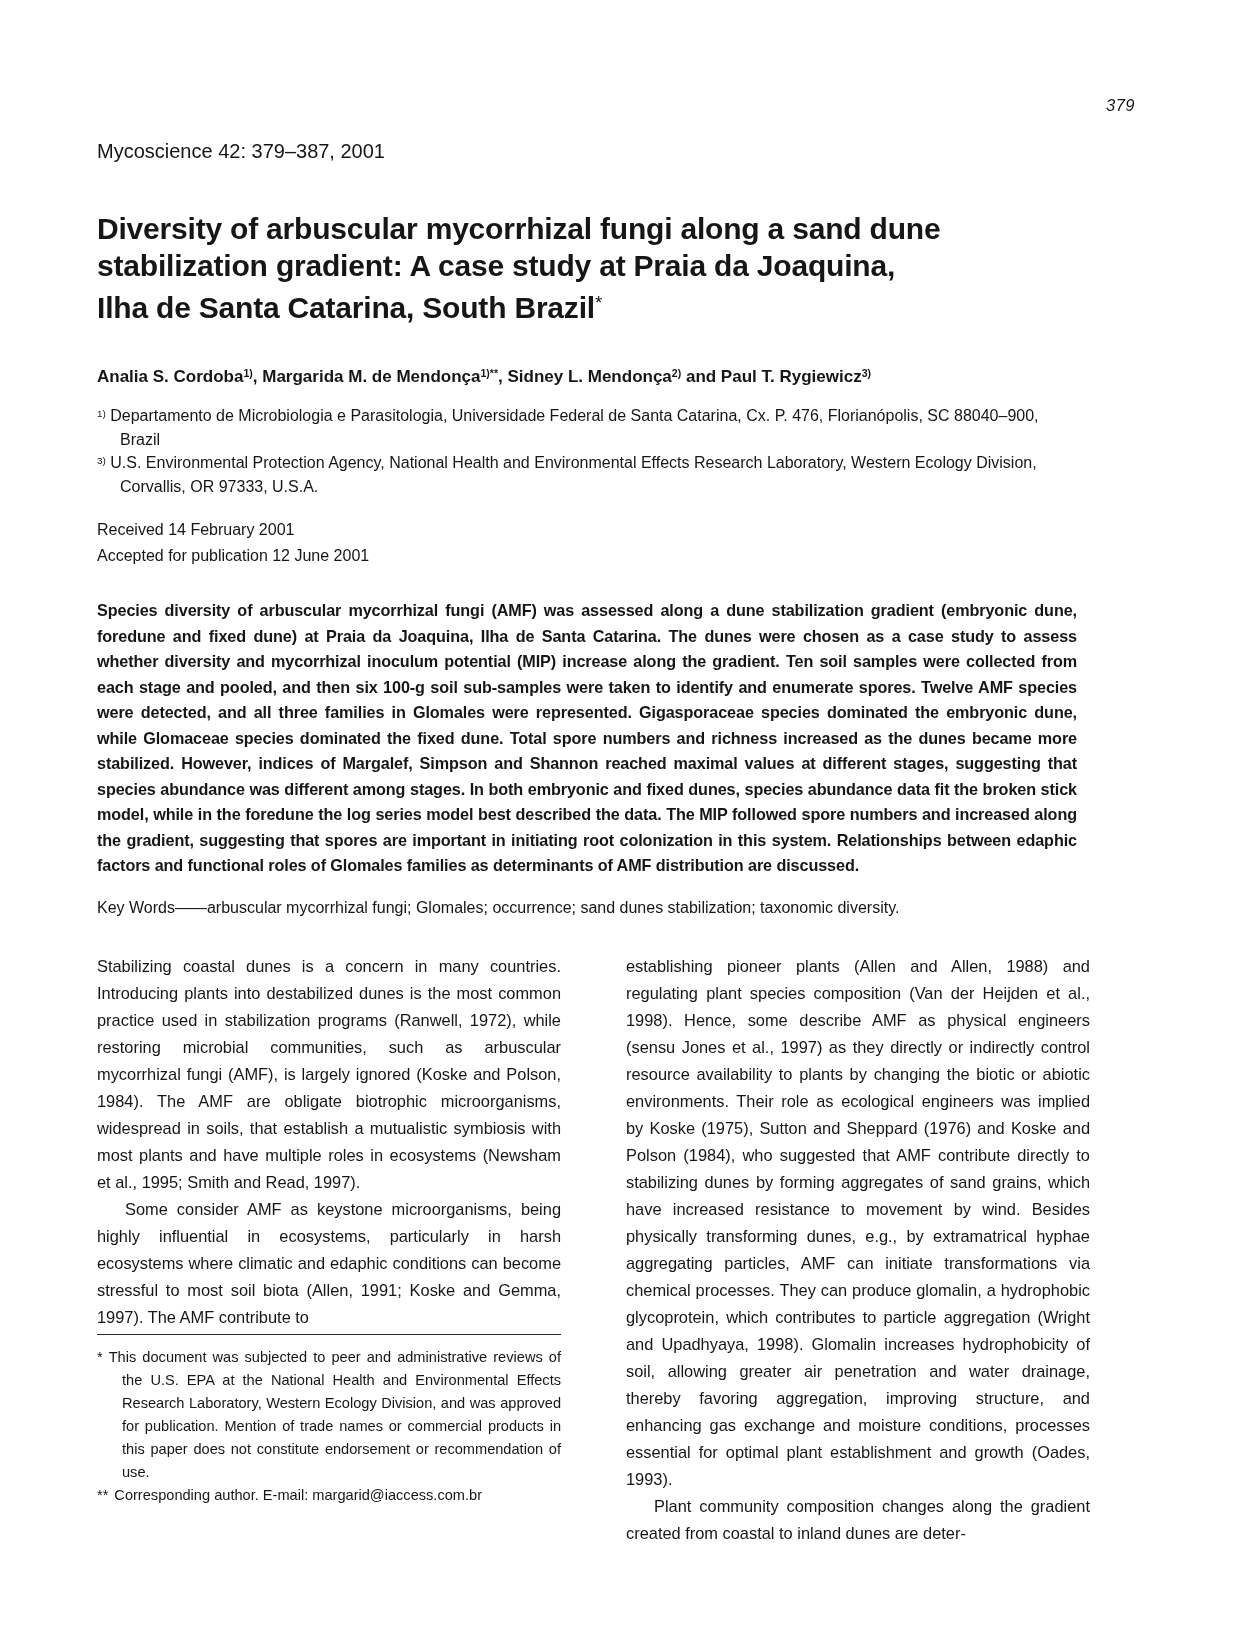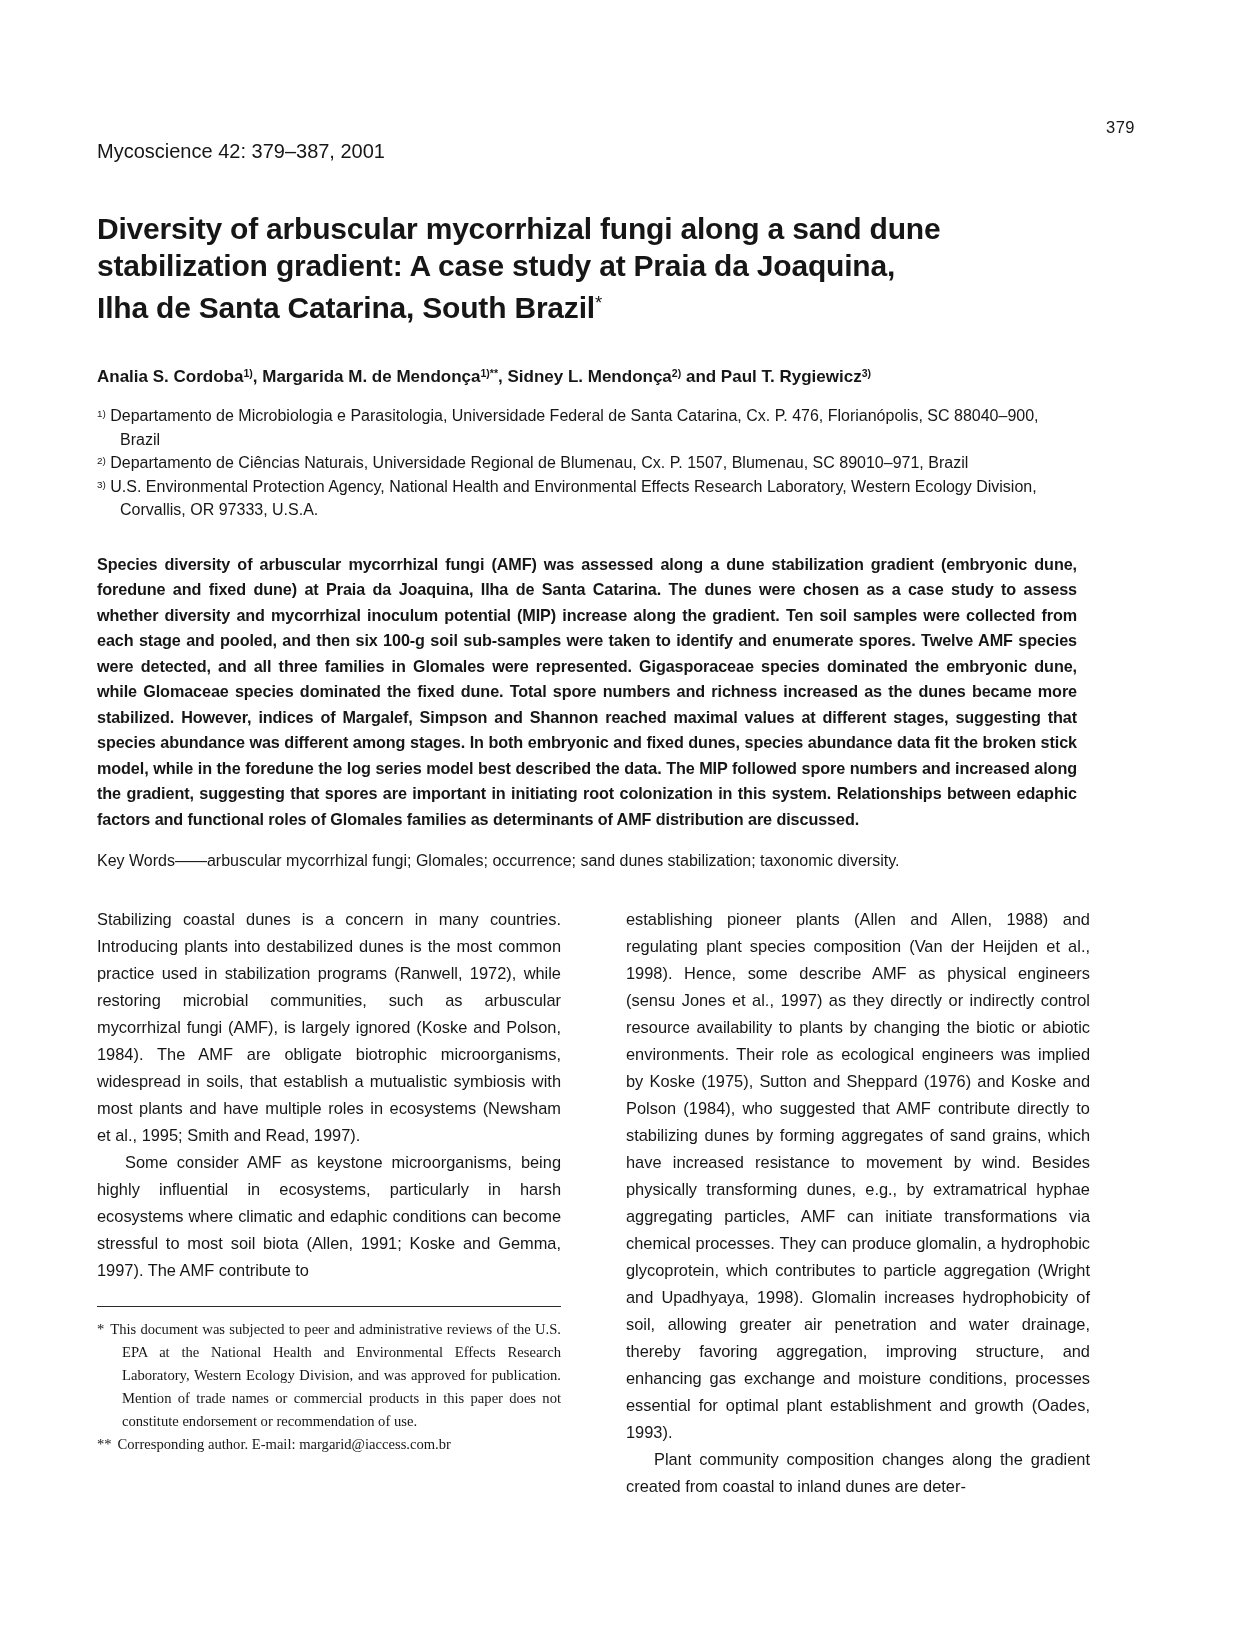--- a/index.html
+++ b/index.html
@@ -13,24 +13,25 @@
     overflow: hidden;
   }
   .page {
     width: 100%;
     height: 100%;
     padding: 94px 161px 0 97px;
     position: relative;
   }
   .page-number {
     position: absolute;
-    top: 118px;
+    top: 96px;
     right: 103px;
     font-size: 16.5px;
     letter-spacing: 0.5px;
+    font-style: italic;
   }
   .journal-line {
     margin-top: 46px;
     font-size: 20px;
   }
   .title {
     margin-top: 47px;
     font-size: 30px;
     line-height: 37px;
     font-weight: bold;
@@ -85,21 +86,21 @@
     margin-top: 33px;
   }
   .col {
     width: 464px;
     flex: 0 0 464px;
     font-size: 16.4px;
     line-height: 27px;
     text-align: justify;
   }
   .body-p.indent { text-indent: 28px; }
-  .footnote-block { margin-top: 22px; font-family: Liberation Serif, serif; }
+  .footnote-block { margin-top: 3px; }
   .footnote-divider {
     border: none;
     border-top: 1.6px solid #2a2a2a;
     margin: 0 0 11px 0;
     width: 100%;
   }
   .footnote {
     font-size: 14.6px;
     line-height: 23px;
     padding-left: 25px;
@@ -122,24 +123,27 @@
     <span>stabilization gradient: A case study at Praia da Joaquina,</span><br>
     <span>Ilha de Santa Catarina, South Brazil</span><span class="title-sup">*</span>
   </h1>
 
   <p class="authors">
     <span>Analia S. Cordoba</span><sup class="marker">1)</sup><span>, Margarida M. de Mendonça</span><sup class="marker">1)**</sup><span>, Sidney L. Mendonça</span><sup class="marker">2)</sup><span> and Paul T. Rygiewicz</span><sup class="marker">3)</sup>
   </p>
 
   <div class="affiliations">
     <p class="affiliation"><sup class="marker">1)</sup> <span>Departamento de Microbiologia e Parasitologia, Universidade Federal de Santa Catarina, Cx. P. 476, Florianópolis, SC 88040–900, Brazil</span></p>
-    <p class="affiliation"><sup class="marker">2)</sup> <span>Departamento de Ciências Naturais, Universidade Regional de Blumenau, Cx. P. 1507, Blumenau, SC 89010–971, Brazil</span></p>
     <p class="affiliation"><sup class="marker">3)</sup> <span>U.S. Environmental Protection Agency, National Health and Environmental Effects Research Laboratory, Western Ecology Division, Corvallis, OR 97333, U.S.A.</span></p>
   </div>
 
+  <div class="dates">
+    <p class="date-line">Received 14 February 2001</p>
+    <p class="date-line">Accepted for publication 12 June 2001</p>
+  </div>
 
   <p class="abstract">Species diversity of arbuscular mycorrhizal fungi (AMF) was assessed along a dune stabilization gradient (embryonic dune, foredune and fixed dune) at Praia da Joaquina, Ilha de Santa Catarina.  The dunes were chosen as a case study to assess whether diversity and mycorrhizal inoculum potential (MIP) increase along the gradient.  Ten soil samples were collected from each stage and pooled, and then six 100-g soil sub-samples were taken to identify and enumerate spores.  Twelve AMF species were detected, and all three families in Glomales were represented.  Gigasporaceae species dominated the embryonic dune, while Glomaceae species dominated the fixed dune.  Total spore numbers and richness increased as the dunes became more stabilized.  However, indices of Margalef, Simpson and Shannon reached maximal values at different stages, suggesting that species abundance was different among stages.  In both embryonic and fixed dunes, species abundance data fit the broken stick model, while in the foredune the log series model best described the data.  The MIP followed spore numbers and increased along the gradient, suggesting that spores are important in initiating root colonization in this system.  Relationships between edaphic factors and functional roles of Glomales families as determinants of AMF distribution are discussed.</p>
 
   <p class="keywords"><span>Key Words</span><span>——</span><span>arbuscular mycorrhizal fungi; Glomales; occurrence; sand dunes stabilization; taxonomic diversity.</span></p>
 
   <div class="columns">
 
     <div class="col">
       <p class="body-p">Stabilizing coastal dunes is a concern in many countries.  Introducing plants into destabilized dunes is the most common practice used in stabilization programs (Ranwell, 1972), while restoring microbial communities, such as arbuscular mycorrhizal fungi (AMF), is largely ignored (Koske and Polson, 1984).  The AMF are obligate biotrophic microorganisms, widespread in soils, that establish a mutualistic symbiosis with most plants and have multiple roles in ecosystems (Newsham et al., 1995; Smith and Read, 1997).</p>
       <p class="body-p indent">Some consider AMF as keystone microorganisms, being highly influential in ecosystems, particularly in harsh ecosystems where climatic and edaphic conditions can become stressful to most soil biota (Allen, 1991; Koske and Gemma, 1997).  The AMF contribute to</p>

